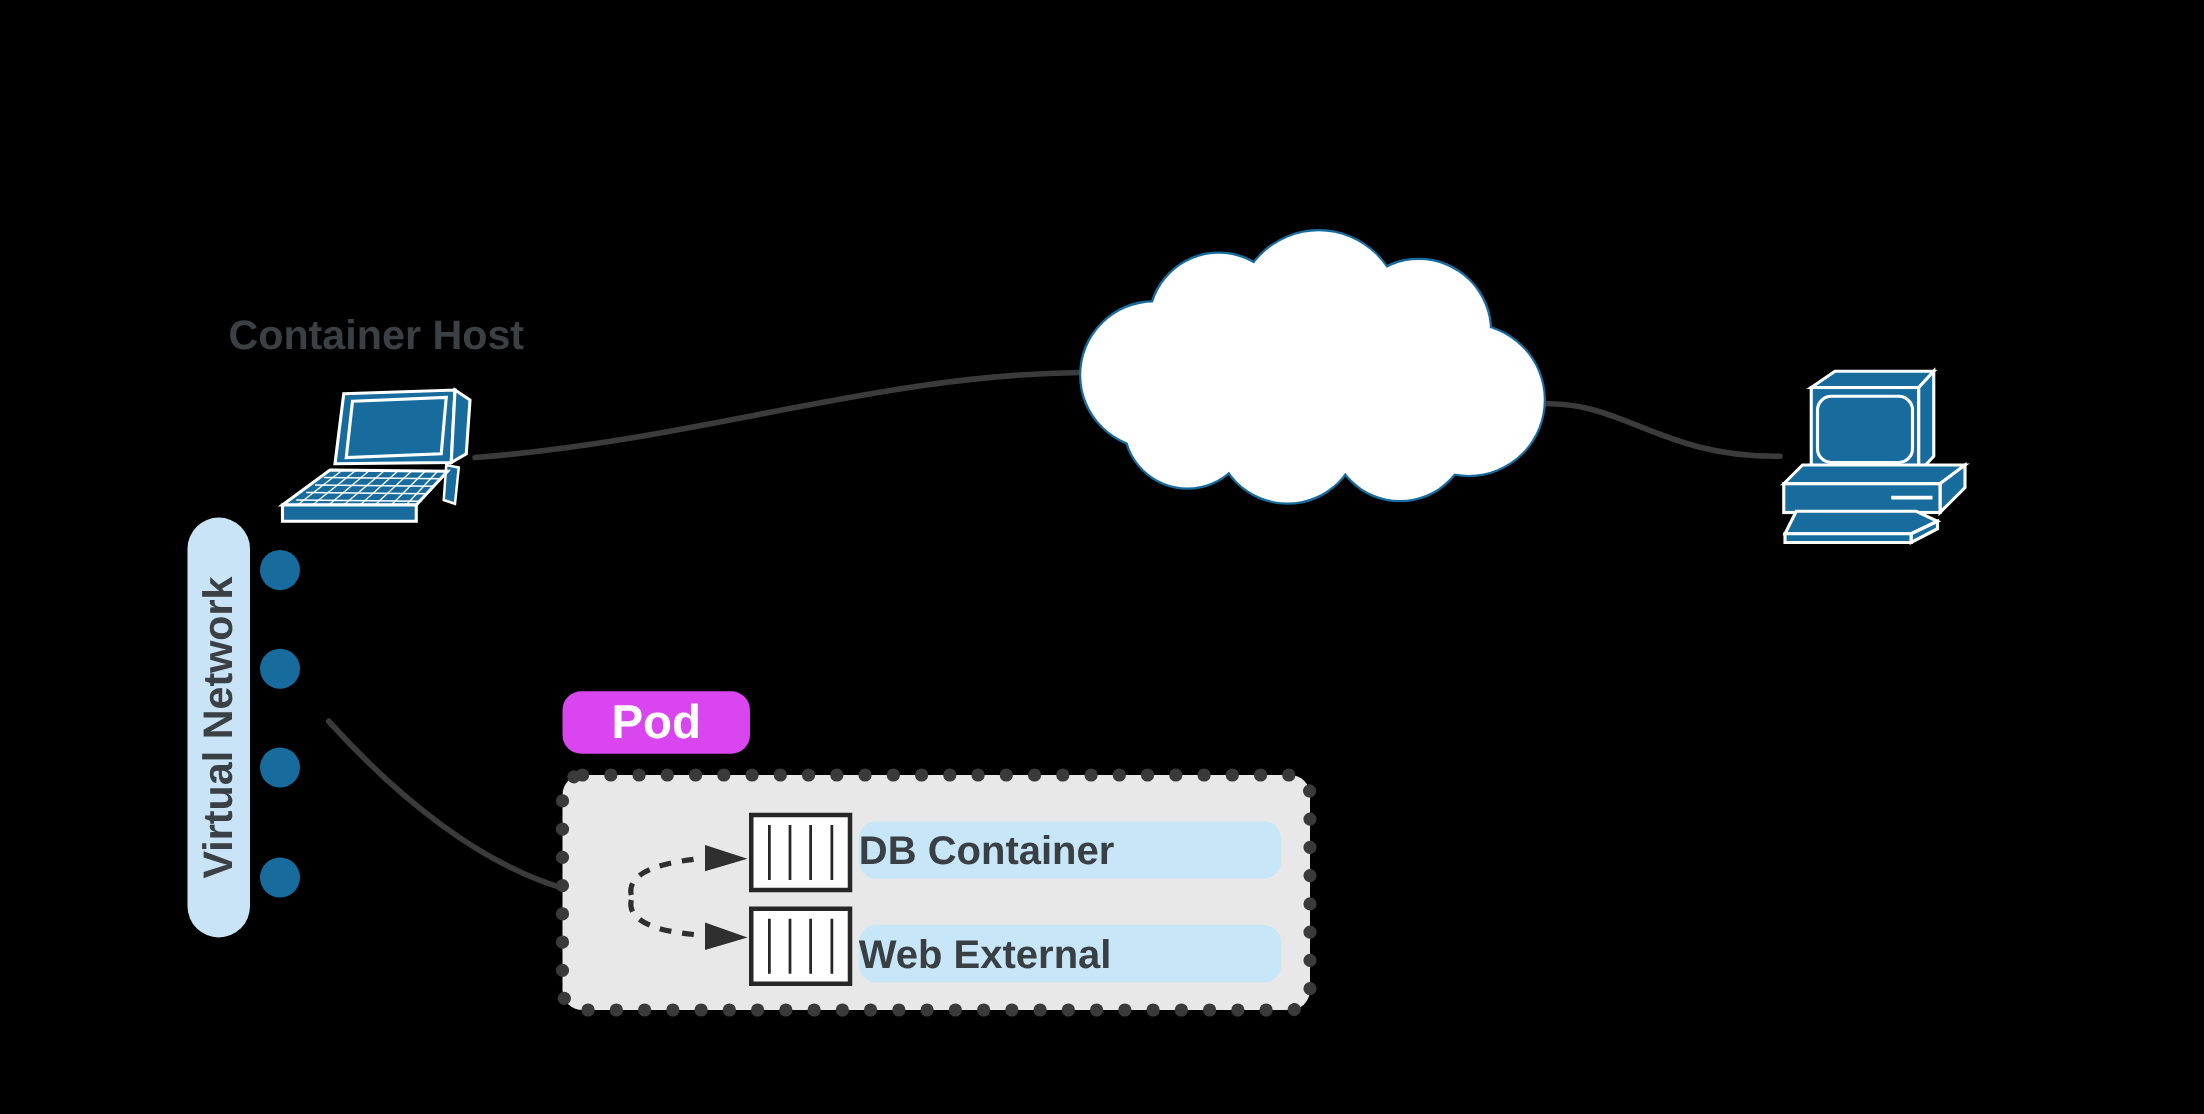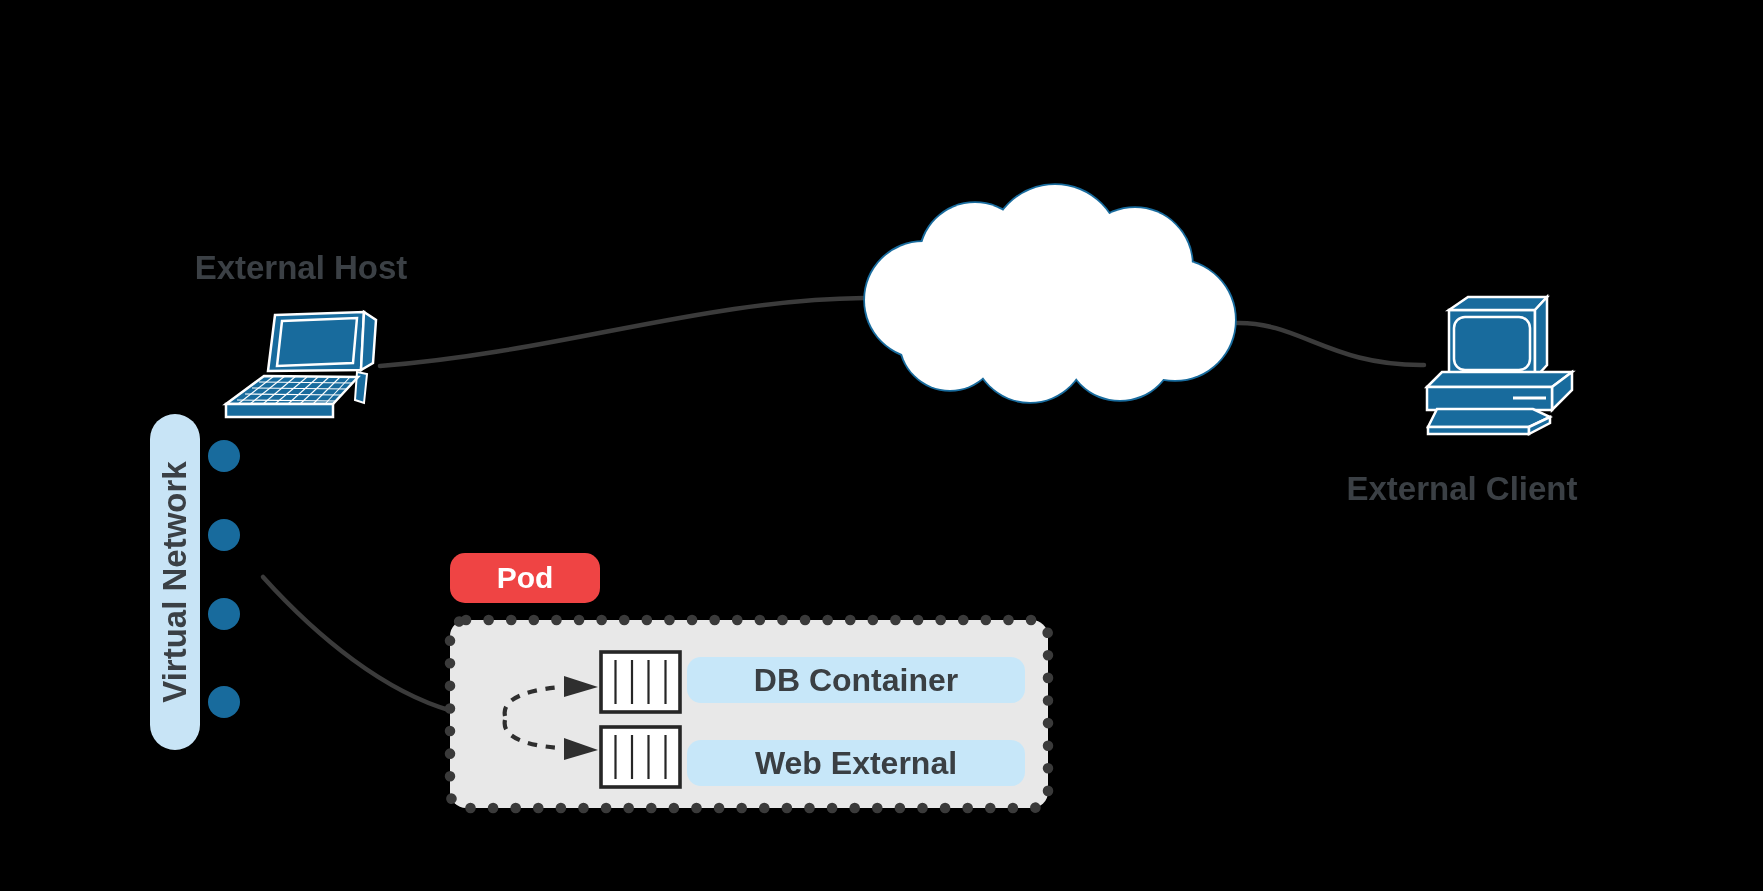--- a/index.html
+++ b/index.html
@@ -6,24 +6,24 @@
   .stage{position:relative;width:1763px;height:891px;background:#000;overflow:hidden;
          font-family:"Liberation Sans",sans-serif;}
   svg.underlay{position:absolute;left:0;top:0;}
   .label{position:absolute;font-weight:700;font-size:33px;color:#3b4045;text-align:center;line-height:1;}
   .host-label{left:161px;top:251px;width:280px;}
   .client-label{left:1322px;top:472px;width:280px;}
   .vn-bar{position:absolute;left:150px;top:414px;width:50px;height:336px;border-radius:25px;
           background:#c8e4f6;display:flex;align-items:center;justify-content:center;}
   .vn-text{transform:rotate(-90deg);white-space:nowrap;font-weight:700;font-size:33px;color:#3b4045;}
   .pod-label{position:absolute;left:450px;top:553px;width:150px;height:50px;border-radius:15px;
-             background:#ef4444;display:flex;align-items:center;justify-content:center;
-             color:#fff;font-weight:700;font-size:30px;}
+             background:#d946ef;display:flex;align-items:center;justify-content:center;
+             color:#fff;font-weight:700;font-size:38px;}
   .pill{position:absolute;left:687px;width:338px;height:46px;border-radius:14px;background:#c7e7f9;
-        display:flex;align-items:center;justify-content:center;font-weight:700;font-size:32px;color:#3a3f43;}
+        display:flex;align-items:center;justify-content:flex-start;font-weight:700;font-size:32px;color:#3a3f43;}
   .pill.db{top:657px;}
   .pill.web{top:740px;}
 </style>
 </head>
 <body>
 
 <div class="stage">
   <svg class="underlay" width="1763" height="891" viewBox="0 0 1763 891">
 
     <path d="M 380 366 C 560 352, 700 300, 864 298" fill="none" stroke="#3b3b3b" stroke-width="4.5" stroke-linecap="round"></path>
@@ -120,22 +120,21 @@
       <rect x="601" y="727" width="79" height="60" fill="#fff" stroke="#262626" stroke-width="3.6"></rect>
       <g stroke="#262626" stroke-width="2.2">
         <line x1="615.5" y1="735" x2="615.5" y2="779"></line>
         <line x1="632" y1="735" x2="632" y2="779"></line>
         <line x1="648.5" y1="735" x2="648.5" y2="779"></line>
         <line x1="665.5" y1="735" x2="665.5" y2="779"></line>
       </g>
     </g>
   </svg>
 
-  <div class="label host-label">External Host</div>
-  <div class="label client-label">External Client</div>
+  <div class="label host-label">Container Host</div>
 
   <div class="vn-bar">
     <span class="vn-text">Virtual Network</span>
   </div>
 
   <div class="pod-label">
     <span>Pod</span>
   </div>
 
   <div class="pill db">

